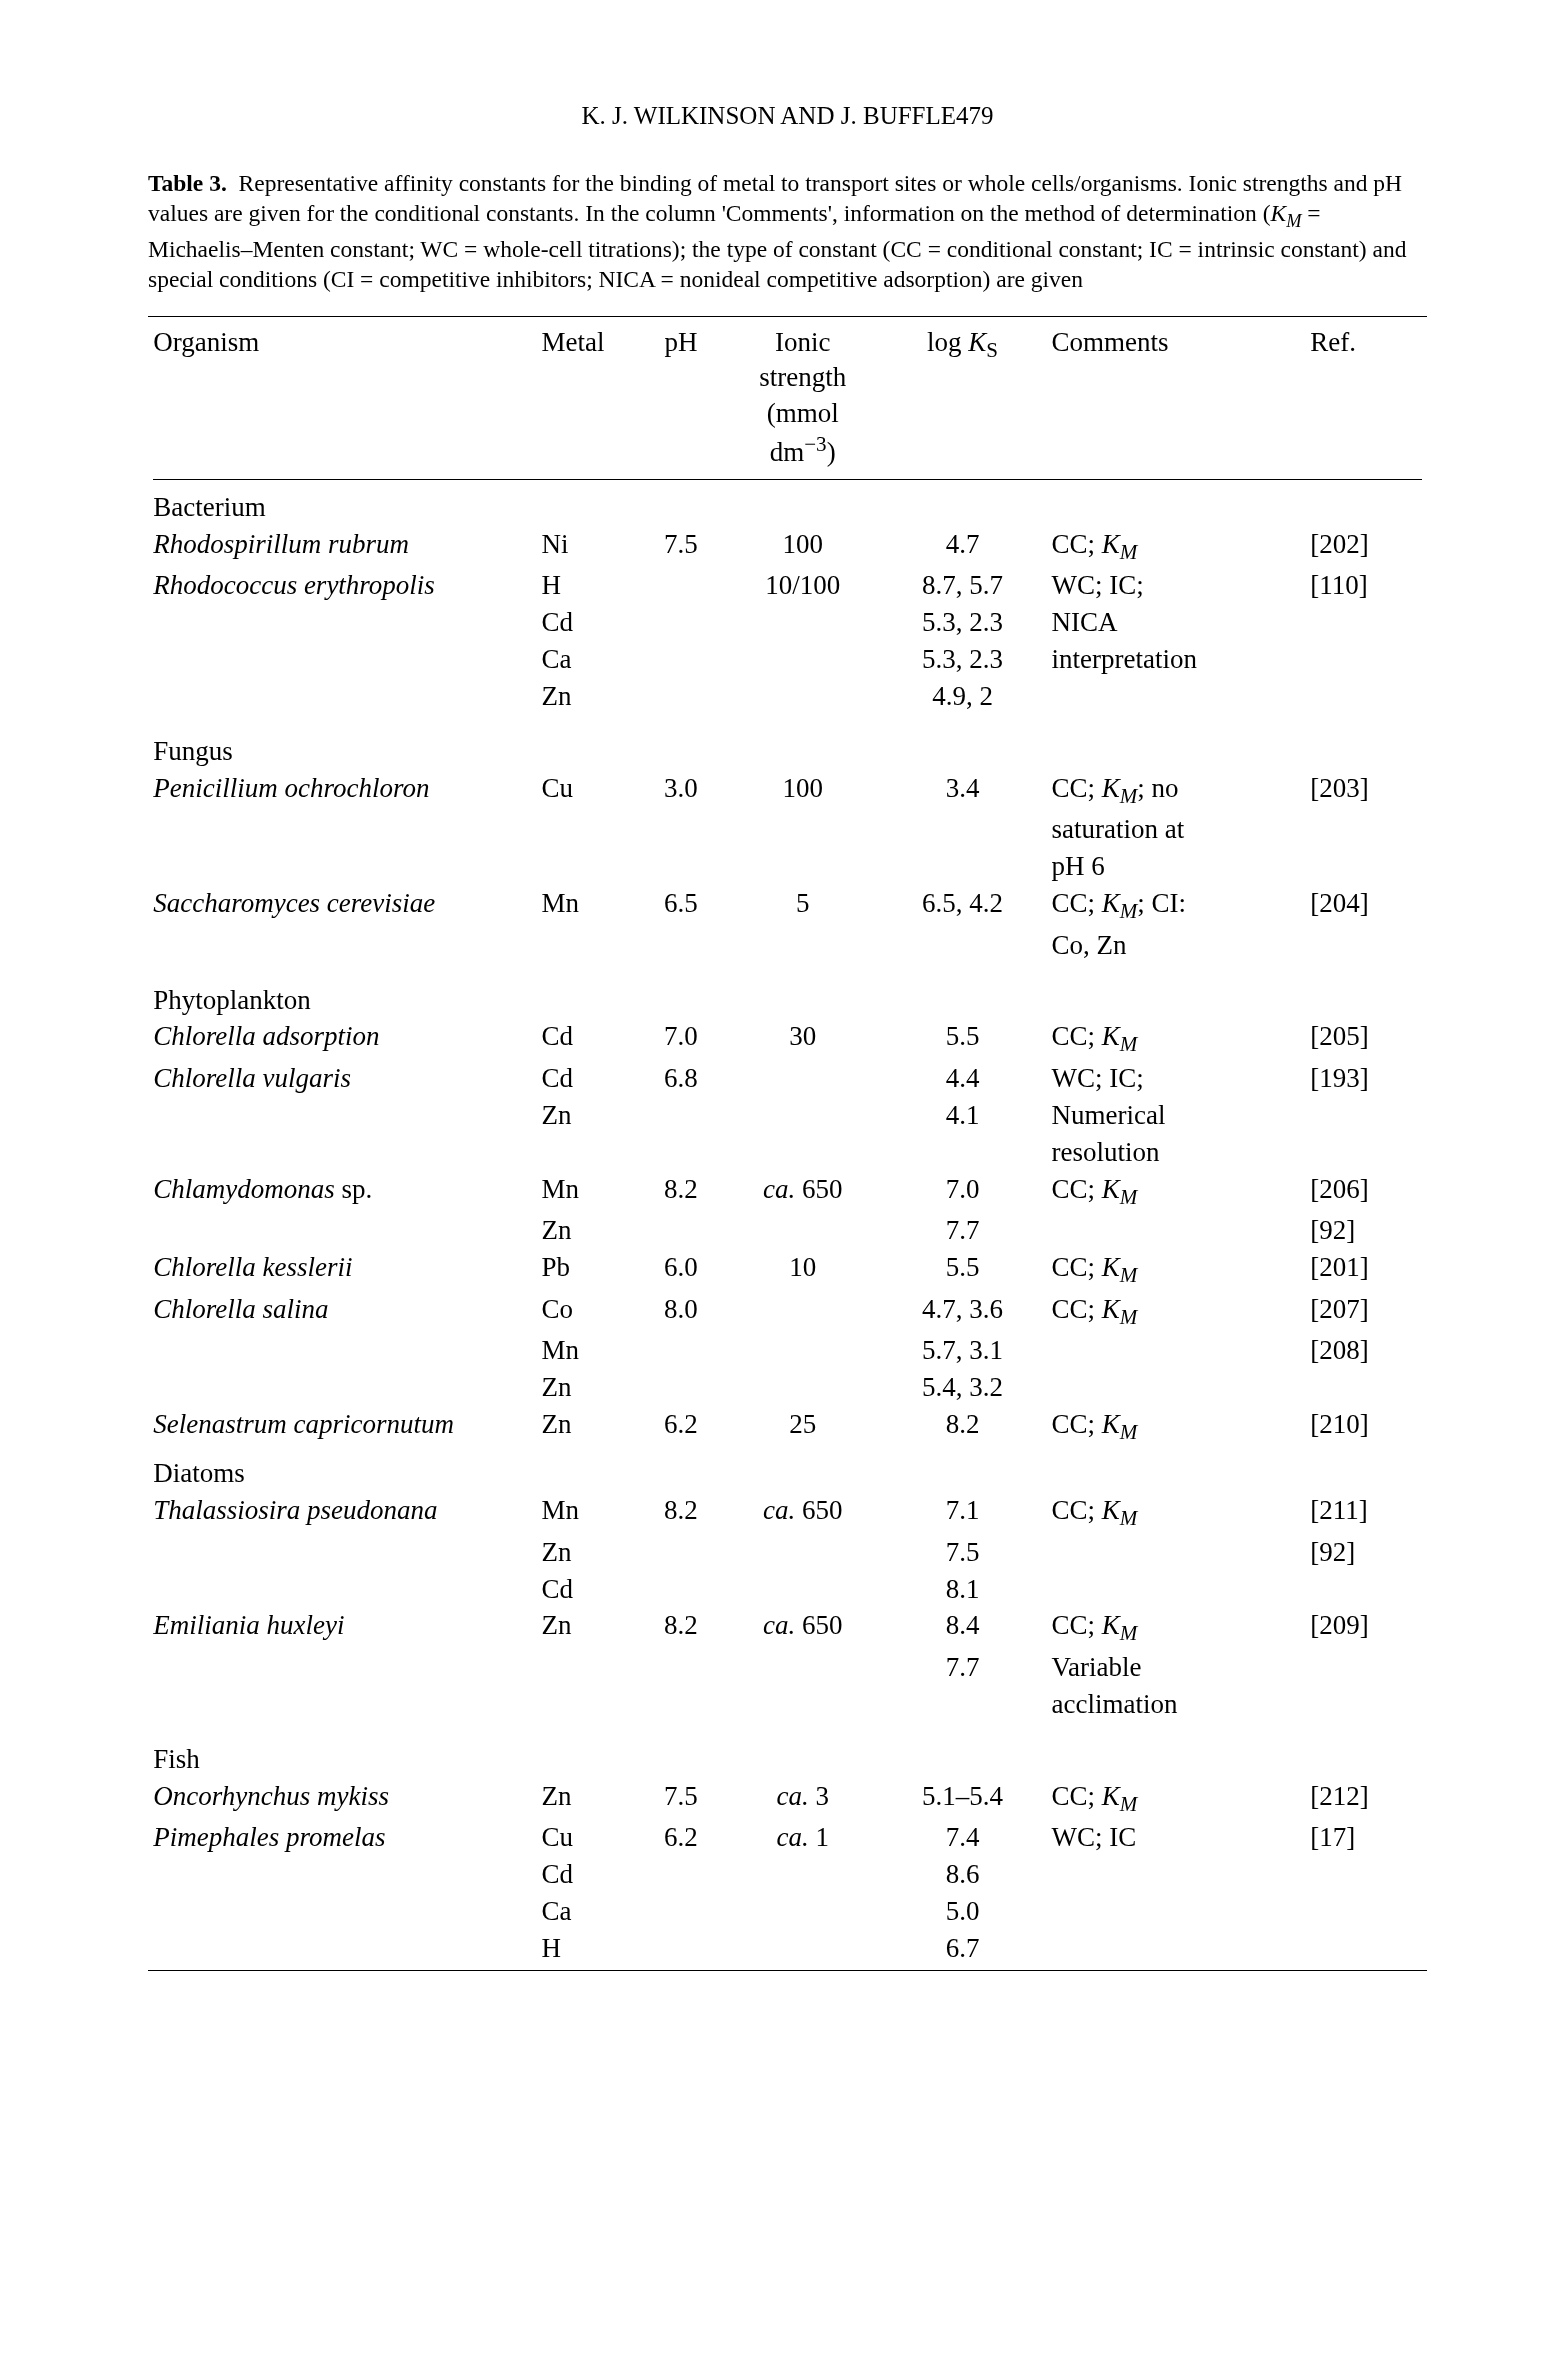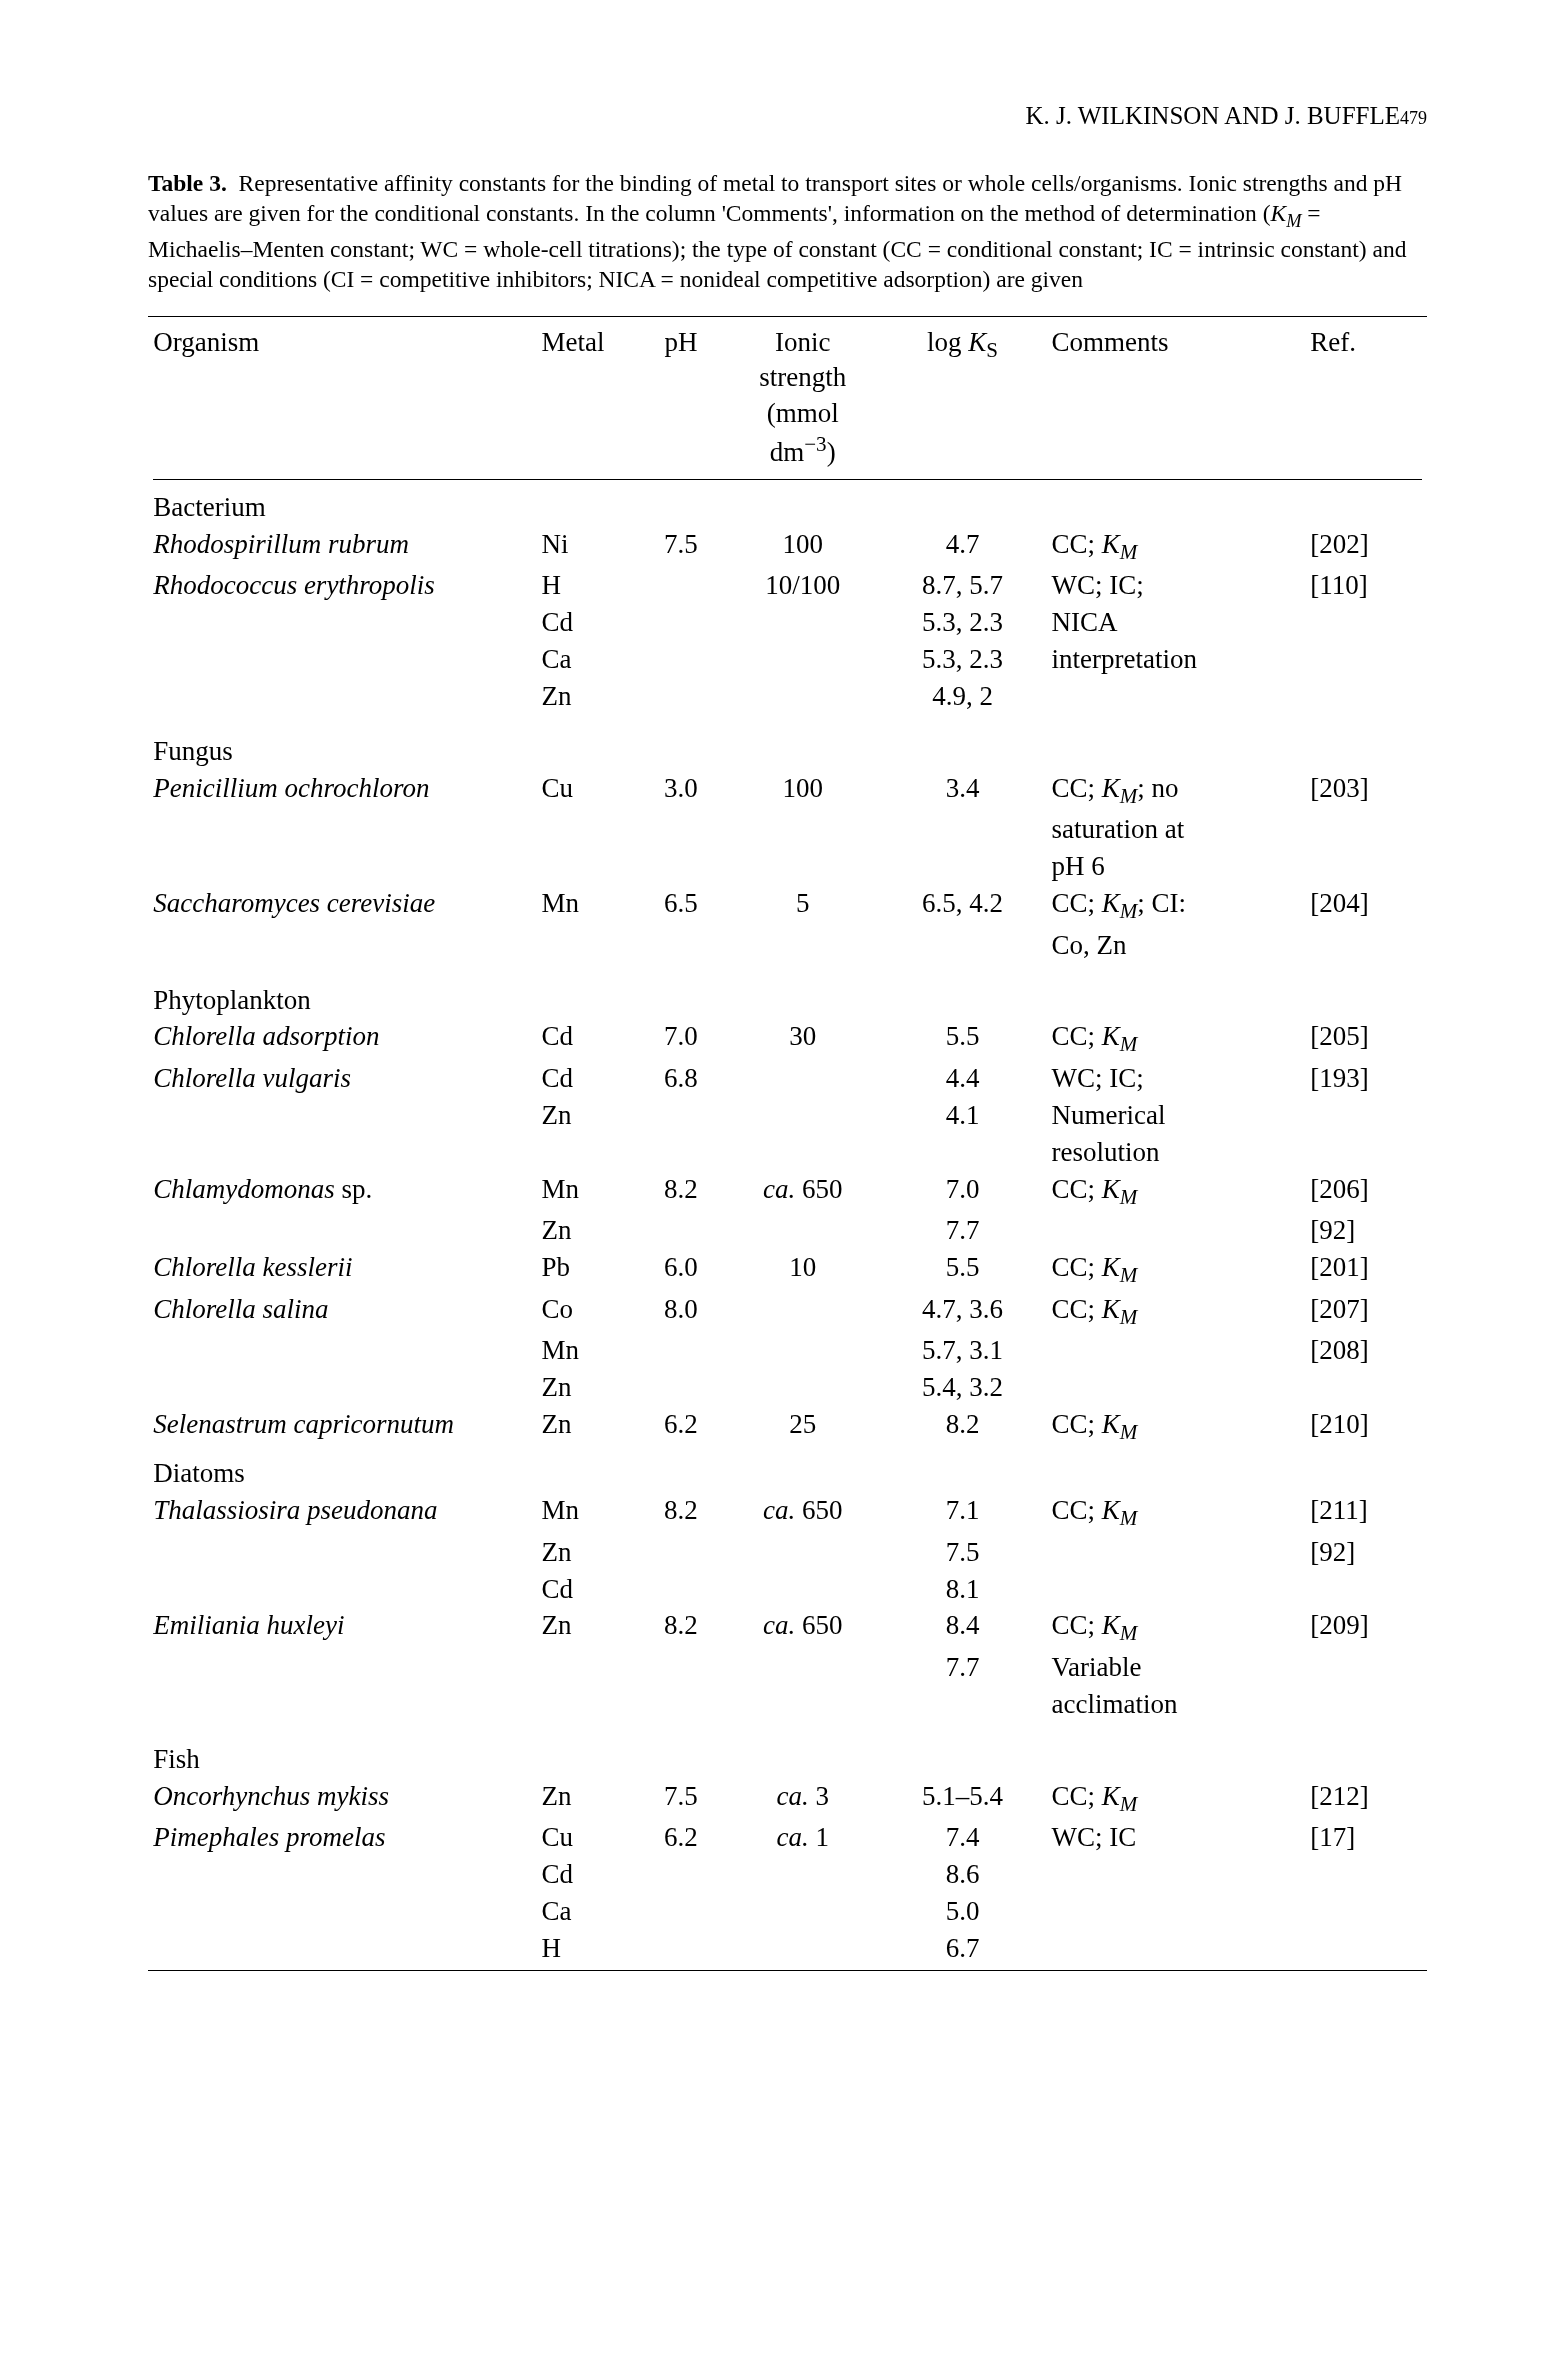--- a/index.html
+++ b/index.html
@@ -6,29 +6,29 @@
     font-family: 'Times New Roman', Times, serif;
     background: #fff;
     color: #000;
     margin: 0;
     padding: 100px 135px 87px 148px;
     font-size: 23.5px;
     line-height: 1.3;
   }
   .header-row {
     display: flex;
-    justify-content: flex-end;
+    justify-content: center;
     align-items: baseline;
     margin-bottom: 35px;
   }
   .authors {
     font-size: 25px;
   }
   .page-num {
-    font-size: 18px;
+    font-size: 25px;
   }
   .caption {
     font-size: 23.5px;
     margin-bottom: 21px;
   }
   .caption b { font-weight: bold; }
   .sub { font-size: 0.78em; vertical-align: sub; }
   .sup { font-size: 0.78em; vertical-align: super; }
   hr.rule {
     border: none;

